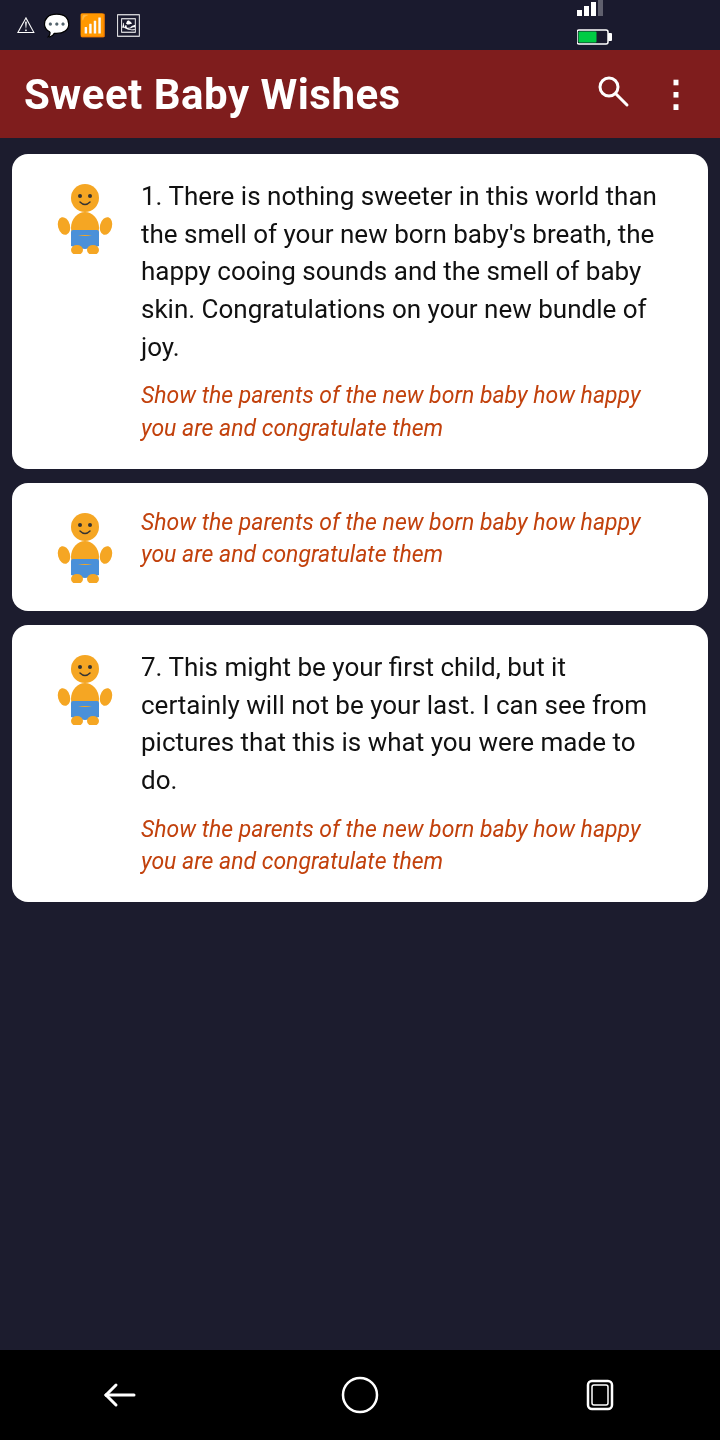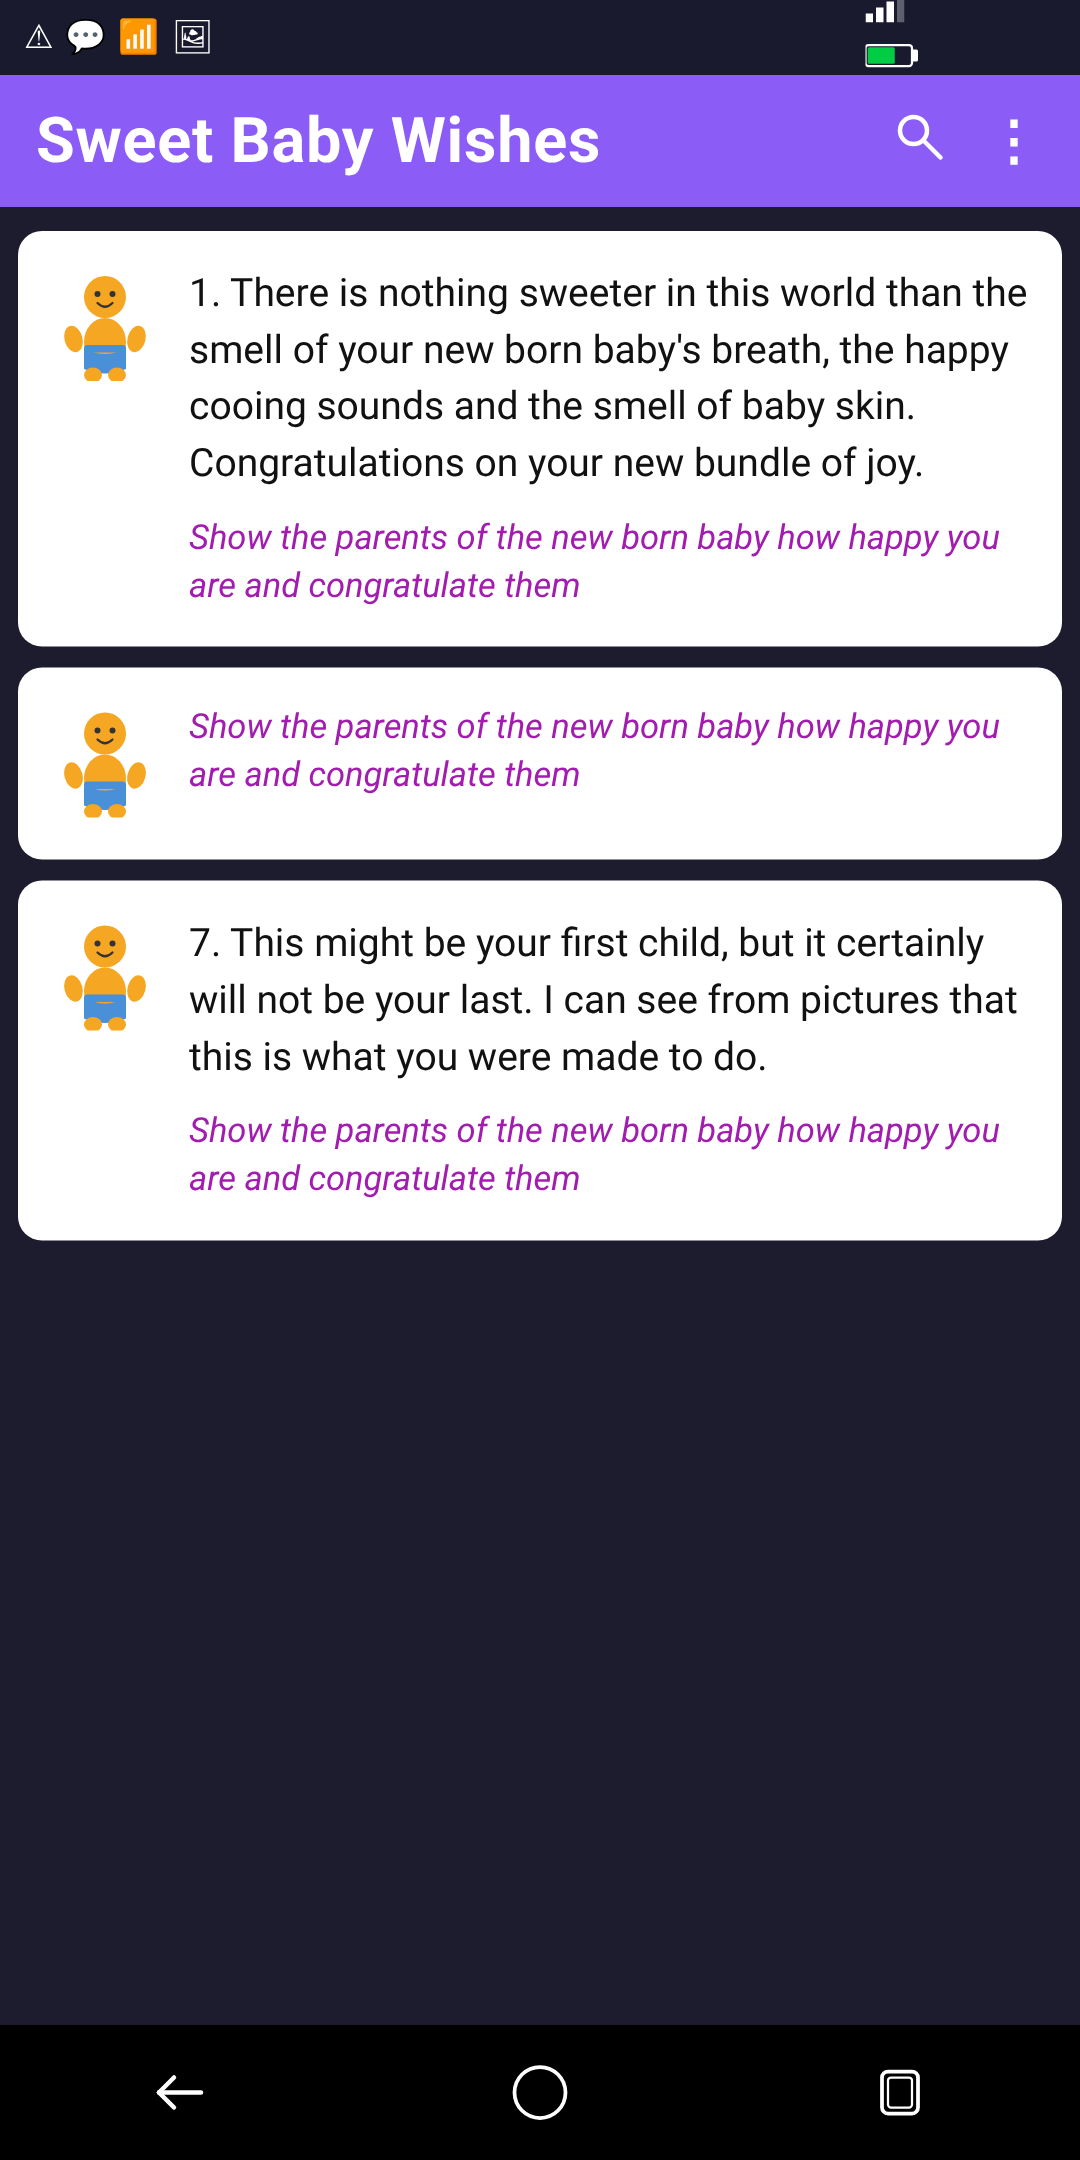--- a/index.html
+++ b/index.html
@@ -34,21 +34,21 @@
 
     .status-right {
       display: flex;
       gap: 8px;
       font-size: 20px;
       flex-direction: column;
     }
 
     
     .app-bar {
-      background: #8b5cf6;
+      background: #7f1d1d;
       height: 88px;
       display: flex;
       align-items: center;
       padding: 0 24px;
       justify-content: space-between;
     }
 
     .app-title {
       color: white;
       font-size: 42px;
@@ -75,21 +75,21 @@
       padding: 16px 12px;
       display: flex;
       flex-direction: column;
       gap: 14px;
     }
 
     
     .card {
       background: white;
       border-radius: 16px;
-      padding: 24px 22px;
+      padding: 24px 37px;
       display: flex;
       flex-direction: row;
       align-items: flex-start;
       gap: 20px;
     }
 
     .baby-icon-wrapper {
       flex-shrink: 0;
       width: 72px;
       height: 80px;
@@ -112,21 +112,21 @@
     .wish-text {
       font-size: 26px;
       color: #111;
       line-height: 1.45;
       margin-bottom: 14px;
       font-weight: 400;
     }
 
     .subtitle-text {
       font-size: 23px;
-      color: #a21caf;
+      color: #c2410c;
       font-style: italic;
       line-height: 1.4;
     }
 
     
     .bottom-nav {
       background: #000;
       height: 90px;
       display: flex;
       align-items: center;

